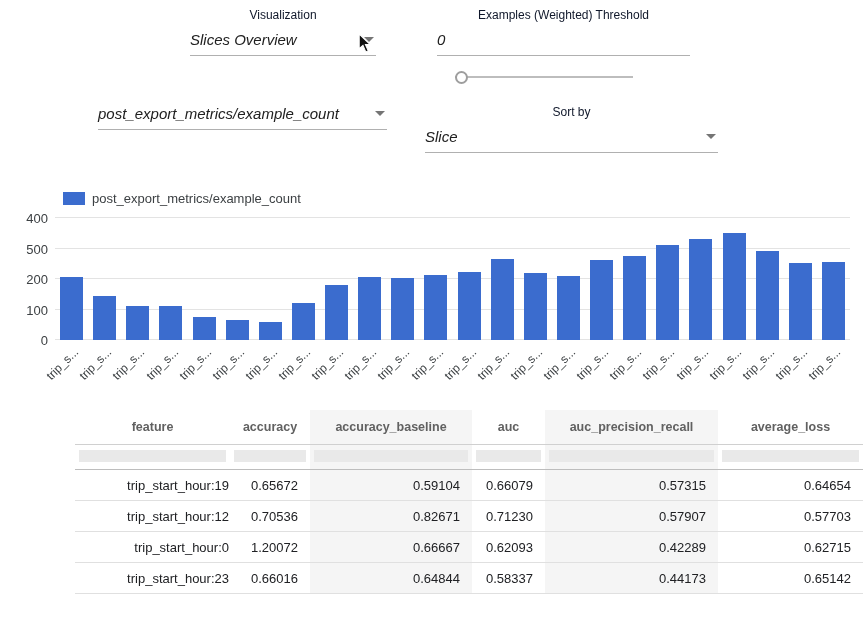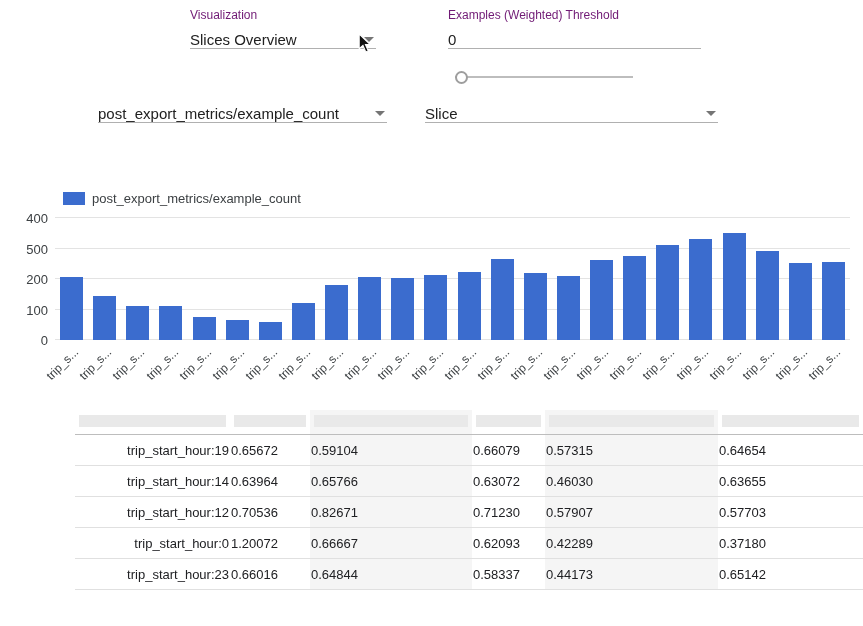--- a/index.html
+++ b/index.html
@@ -2,31 +2,31 @@
 <html><head>
 <meta charset="utf-8">
 <style>
   html,body{margin:0;padding:0;}
   body{
     width:863px;height:626px;position:relative;overflow:hidden;
     background:#ffffff;font-family:"Liberation Sans",sans-serif;color:#212121;
   }
   
   .ctl{position:absolute;}
-  .ctl-label{font-size:12px;color:#701a75;margin-bottom:9px;}
+  .ctl-label{font-size:12px;color:#0f172a;margin-bottom:9px;text-align:center;}
   .ctl-value{
-    font-size:15px;color:#212121;padding-bottom:0;border-bottom:1px solid #b0b0b0;
-    display:flex;justify-content:space-between;align-items:center;cursor:pointer;
+    font-size:15px;color:#212121;padding-bottom:7px;border-bottom:1px solid #b0b0b0;
+    display:flex;justify-content:space-between;align-items:center;cursor:pointer;font-style:italic;
   }
   .dd-arrow{
     width:0;height:0;border-left:5px solid transparent;border-right:5px solid transparent;
     border-top:5px solid #757575;margin-right:2px;
   }
   #visualization-control{left:190px;top:8px;width:186px;}
-  #threshold-control{left:448px;top:8px;width:253px;}
+  #threshold-control{left:437px;top:8px;width:253px;}
   #show-control{left:98px;top:105px;width:289px;}
   #sort-control{left:425px;top:105px;width:293px;}
 
   
   #threshold-slider{position:absolute;left:455px;top:70px;width:178px;height:14px;}
   .slider-track{position:absolute;left:0;right:0;top:6px;height:2px;background:#bdbdbd;}
   .slider-thumb{
     position:absolute;left:0;top:1px;width:9px;height:9px;border:2px solid #9e9e9e;
     border-radius:50%;background:#fff;cursor:pointer;
   }
@@ -62,21 +62,21 @@
     border-collapse:collapse;table-layout:fixed;font-size:13px;color:#202124;
   }
   #metrics-table th{
     height:32px;font-size:12.5px;font-weight:bold;color:#616161;text-align:center;
     vertical-align:middle;border-bottom:1px solid #d0d0d0;cursor:pointer;
   }
   .filter-row td{height:18px;padding:2px 4px 4px 4px;border-bottom:1px solid #bdbdbd;}
   .filter-box{height:12px;background:#e9e9e9;}
   #metrics-table tbody td{height:28px;border-bottom:1px solid #e0e0e0;vertical-align:middle;}
   .shaded{background:#f5f5f5;}
-  .num-cell{padding-right:12px;}
+  .num-cell{text-align:right;padding-right:12px;}
   .feature-cell{text-align:right;}
 
   
   #mouse-cursor{position:absolute;left:358px;top:33px;width:15px;height:21px;z-index:20;}
 </style>
 </head>
 <body>
 
 <div class="ctl" id="visualization-control">
   <div class="ctl-label">Visualization</div>
@@ -99,20 +99,21 @@
 </div>
 
 <div class="ctl" id="show-control">
   <div class="ctl-value">
     <span>post_export_metrics/example_count</span>
     <span class="dd-arrow"></span>
   </div>
 </div>
 
 <div class="ctl" id="sort-control">
+  <div class="ctl-label">Sort by</div>
   <div class="ctl-value">
     <span>Slice</span>
     <span class="dd-arrow"></span>
   </div>
 </div>
 
 <div id="legend">
   <span class="legend-swatch" style="background: rgb(59, 108, 206);"></span>
   <span class="legend-label">post_export_metrics/example_count</span>
 </div>
@@ -281,20 +282,28 @@
 <table id="metrics-table">
   <colgroup>
     <col style="width:155px">
       <col style="width:80px">
       <col style="width:162px">
     <col style="width:73px">
       <col style="width:173px">
       <col style="width:145px">
   </colgroup>
   <thead>
+      <tr>
+        <th>feature</th>
+        <th>accuracy</th>
+        <th class="shaded">accuracy_baseline</th>
+        <th>auc</th>
+        <th class="shaded">auc_precision_recall</th>
+        <th>average_loss</th>
+      </tr>
       <tr class="filter-row">
         <td>
           <div class="filter-box"></div>
         </td>
         <td>
           <div class="filter-box"></div>
         </td>
         <td class="shaded">
           <div class="filter-box"></div>
         </td>
@@ -312,42 +321,34 @@
   <tbody>
       <tr>
         <td class="feature-cell">trip_start_hour:19</td>
         <td class="num-cell">0.65672</td>
         <td class="num-cell shaded">0.59104</td>
         <td class="num-cell">0.66079</td>
         <td class="num-cell shaded">0.57315</td>
         <td class="num-cell">0.64654</td>
       </tr>
       <tr>
-        <td class="feature-cell">trip_start_hour:14</td>
-        <td class="num-cell">0.63964</td>
-        <td class="num-cell shaded">0.65766</td>
-        <td class="num-cell">0.63072</td>
-        <td class="num-cell shaded">0.46030</td>
-        <td class="num-cell">0.63655</td>
-      </tr>
-      <tr>
         <td class="feature-cell">trip_start_hour:12</td>
         <td class="num-cell">0.70536</td>
         <td class="num-cell shaded">0.82671</td>
         <td class="num-cell">0.71230</td>
         <td class="num-cell shaded">0.57907</td>
         <td class="num-cell">0.57703</td>
       </tr>
       <tr>
         <td class="feature-cell">trip_start_hour:0</td>
         <td class="num-cell">1.20072</td>
         <td class="num-cell shaded">0.66667</td>
         <td class="num-cell">0.62093</td>
         <td class="num-cell shaded">0.42289</td>
-        <td class="num-cell">0.37180</td>
+        <td class="num-cell">0.62715</td>
       </tr>
       <tr>
         <td class="feature-cell">trip_start_hour:23</td>
         <td class="num-cell">0.66016</td>
         <td class="num-cell shaded">0.64844</td>
         <td class="num-cell">0.58337</td>
         <td class="num-cell shaded">0.44173</td>
         <td class="num-cell">0.65142</td>
       </tr>
     </tbody>

